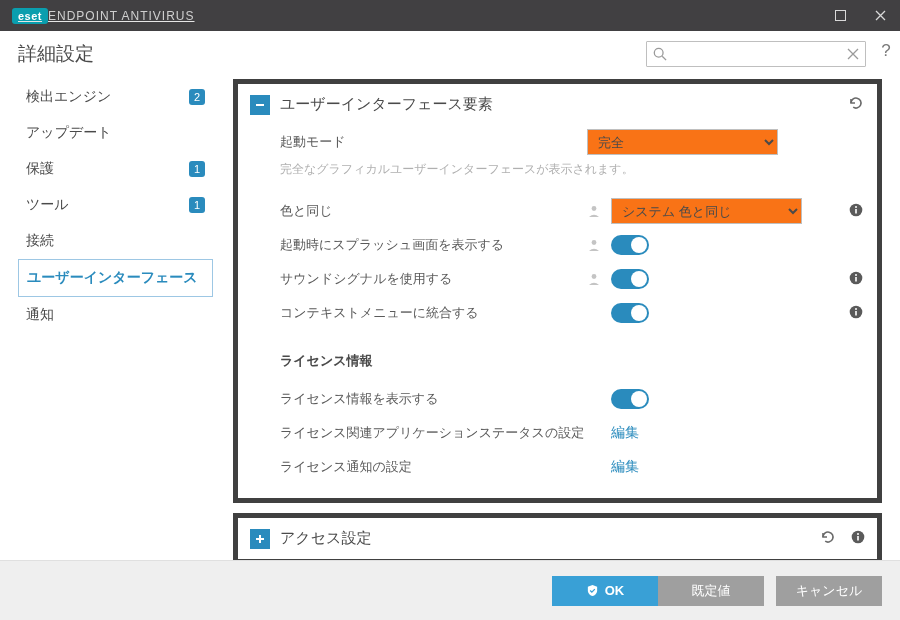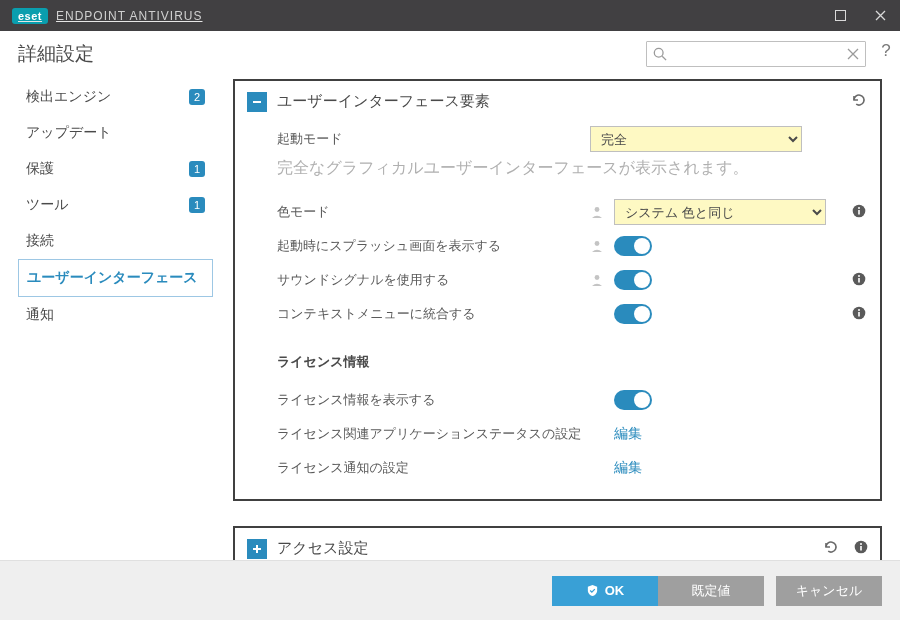--- a/index.html
+++ b/index.html
@@ -28,21 +28,20 @@
     .brand-badge {
       background: #0a9eae;
       color: #fff;
       font-weight: bold;
       font-size: 11px;
       padding: 2px 6px;
       border-radius: 3px;
       letter-spacing: .5px;
     }
     .brand-text {
-      margin-left: 8px;
       font-size: 12px;
       letter-spacing: 1px;
       color: #cfcfcf;
     }
     .title-spacer { flex: 1; }
     .title-btn {
       width: 40px;
       height: 31px;
       display: flex;
       align-items: center;
@@ -126,22 +125,22 @@
       padding: 0 4px;
       margin-left: 6px;
     }
 
     .main {
       flex: 1;
       padding-left: 20px;
       padding-top: 6px;
     }
     .panel {
-      border: 2px solid #404040;
-      margin-bottom: 25px;
+      border: 5px solid #404040;
+      margin-bottom: 10px;
     }
     .panel-header {
       display: flex;
       align-items: center;
       padding: 10px 12px 4px 12px;
     }
     .collapse-btn {
       width: 20px;
       height: 20px;
       background: #2a8bbd;
@@ -177,32 +176,32 @@
       height: 30px;
     }
     .row-controls-wrap{
       display:flex;
       align-items:center;
       gap:10px;
       width: 260px;
     }
     .info-col { width: 18px; display:flex; justify-content:center; }
     .hint {
-      font-size: 16px;
+      font-size: 12px;
       color: #b0b0b0;
       margin-top: 2px;
       margin-bottom: 16px;
     }
     select.row-select {
-      width: 212px;
+      width: 191px;
       height: 26px;
       border: 1px solid #bfbfbf;
       font-size: 13px;
       color: #4a4a4a;
-      background: #fef9c3;
+      background: #f97316;
       padding-left: 6px;
     }
     .person-icon {
       color: #bdbdbd;
       display: inline-flex;
     }
     .toggle {
       width: 38px;
       height: 20px;
       border-radius: 10px;
@@ -345,21 +344,21 @@
           <div class="row-controls-wrap">
             <select class="row-select">
               <option>完全</option>
             </select>
           </div>
           <div class="info-col"></div>
         </div>
         <div class="hint">完全なグラフィカルユーザーインターフェースが表示されます。</div>
 
         <div class="row">
-          <div class="row-label">色モード</div>
+          <div class="row-label">色と同じ</div>
           <div class="row-controls-wrap">
             <span class="person-icon">
               <svg width="14" height="14" viewBox="0 0 14 14">
                   <circle cx="7" cy="4.5" r="2.4" fill="#c4c4c4"></circle>
                   <path d="M2 13 Q7 8.5 12 13 Z" fill="#c4c4c4"></path>
                 </svg>
             </span>
             <select class="row-select">
               <option>システム 色と同じ</option>
             </select>

